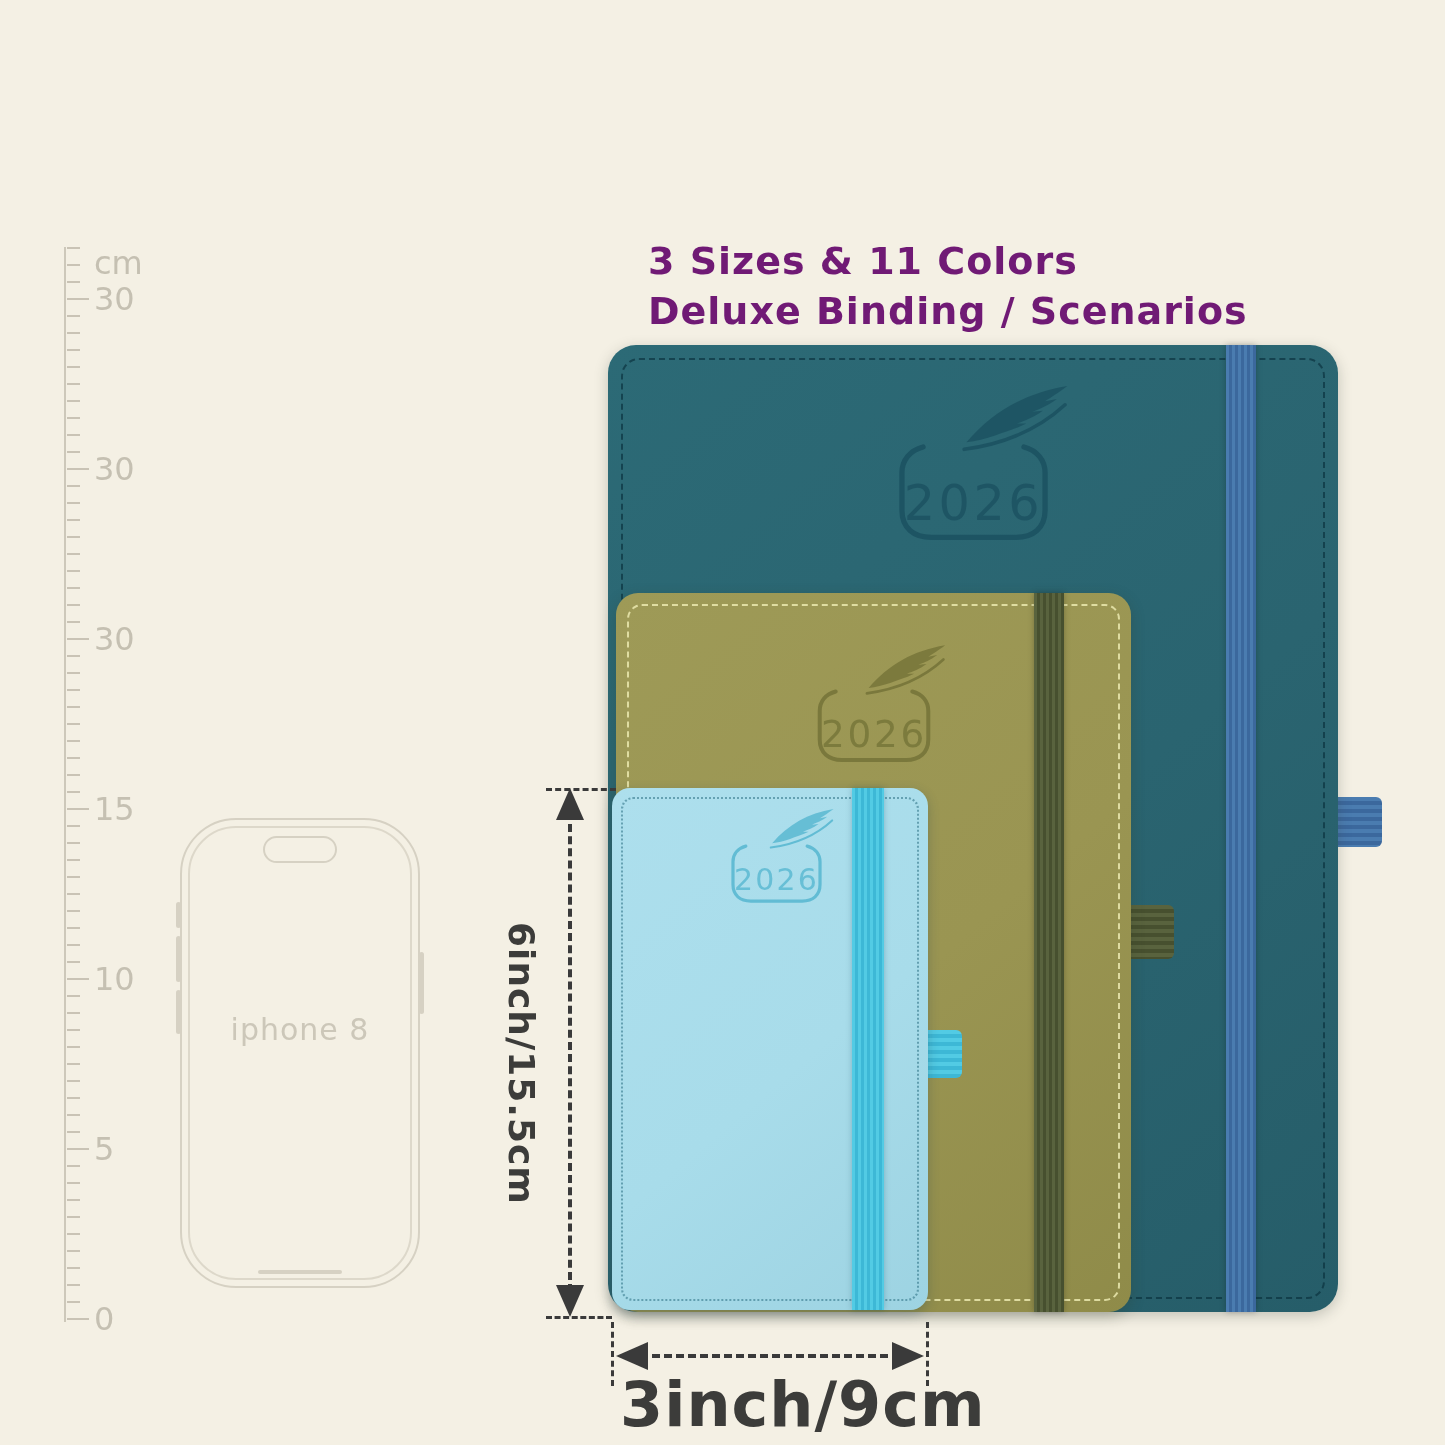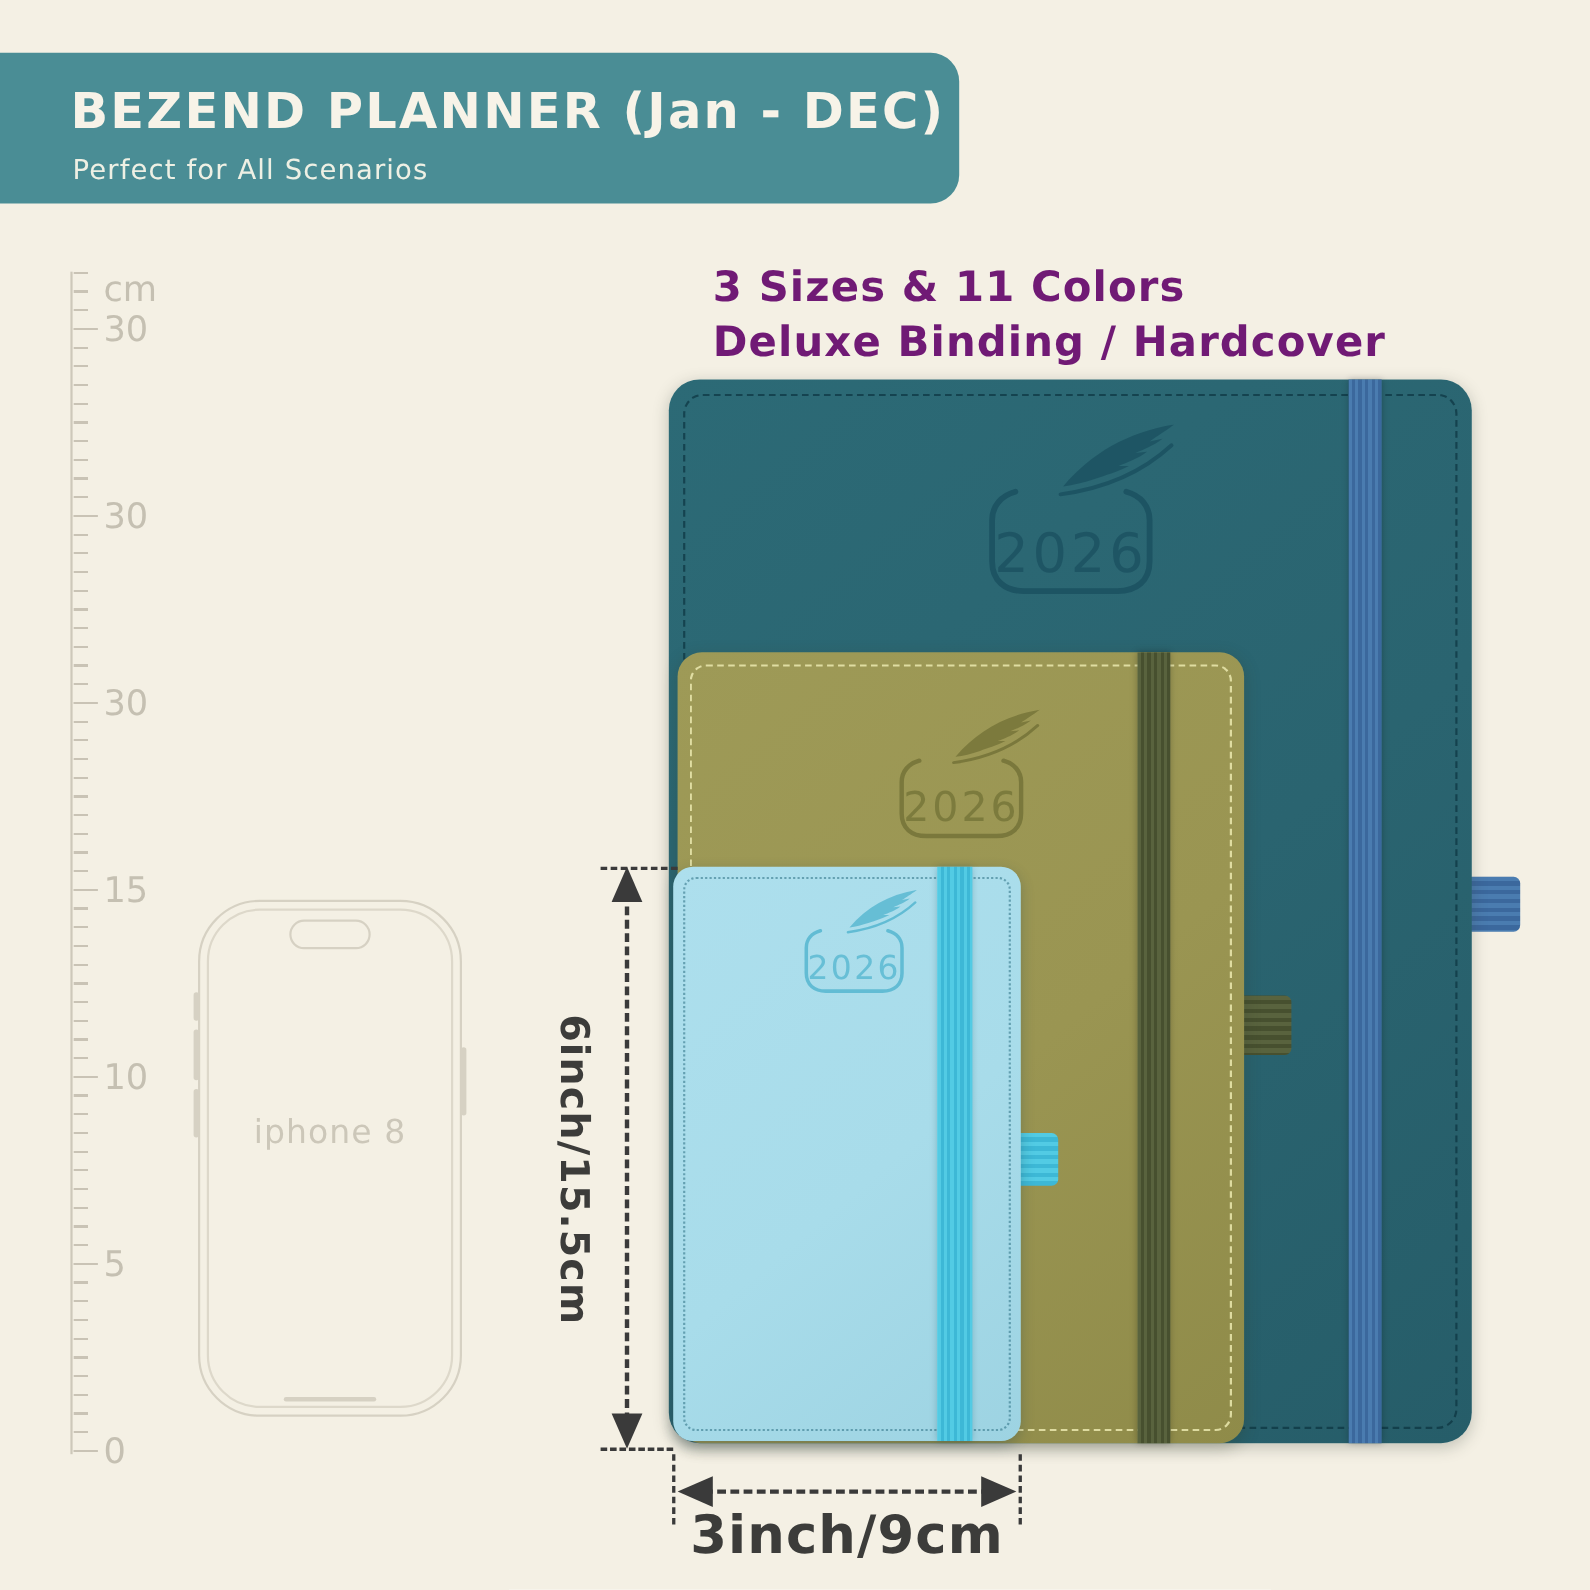--- a/index.html
+++ b/index.html
@@ -136,36 +136,32 @@
     text-align:center;font-size:36px;font-weight:bold;color:#3c3c3a;
     transform:rotate(90deg);white-space:nowrap;letter-spacing:1px;
   }
   .ext-left-w{position:absolute;left:611px;top:1322px;height:64px;}
   .ext-right-w{position:absolute;left:926px;top:1322px;height:64px;}
   .dim-hline{position:absolute;left:640px;top:1354px;width:260px;border-top:4px dashed #3a3a3a;z-index:40;}
   .arrow-left{left:616px;top:1342px;border-top:14px solid transparent;border-bottom:14px solid transparent;border-right:32px solid #3a3a3a;}
   .arrow-right{left:892px;top:1342px;border-top:14px solid transparent;border-bottom:14px solid transparent;border-left:32px solid #3a3a3a;}
   .dim-width-label{
     position:absolute;left:620px;top:1368px;width:300px;text-align:center;
-    font-size:48px;font-weight:bold;color:#3c3c3a;letter-spacing:1px;white-space:nowrap;
+    font-size:62px;font-weight:bold;color:#3c3c3a;letter-spacing:1px;white-space:nowrap;
   }
 </style>
 </head>
 <body>
 
 <div id="canvas">
 
-  <div class="banner">
-    <div class="banner-title">BEZEND PLANNER (Jan - DEC)</div>
-    <div class="banner-sub">Perfect for All Scenarios</div>
-  </div>
 
   <div class="info">
     <div class="info-line">3 Sizes &amp; 11 Colors</div>
-    <div class="info-line">Deluxe Binding / Hardcover</div>
+    <div class="info-line">Deluxe Binding / Scenarios</div>
   </div>
 
   <div>
     <div class="ruler-edge"></div>
     <div class="ruler-ticks-small"></div>
     <div class="ruler-ticks-long"></div>
     <div class="ruler-label" style="top:246px">cm</div>
     <div class="ruler-label" style="top:282px">30</div>
     <div class="ruler-label" style="top:452px">30</div>
     <div class="ruler-label" style="top:622px">30</div>

